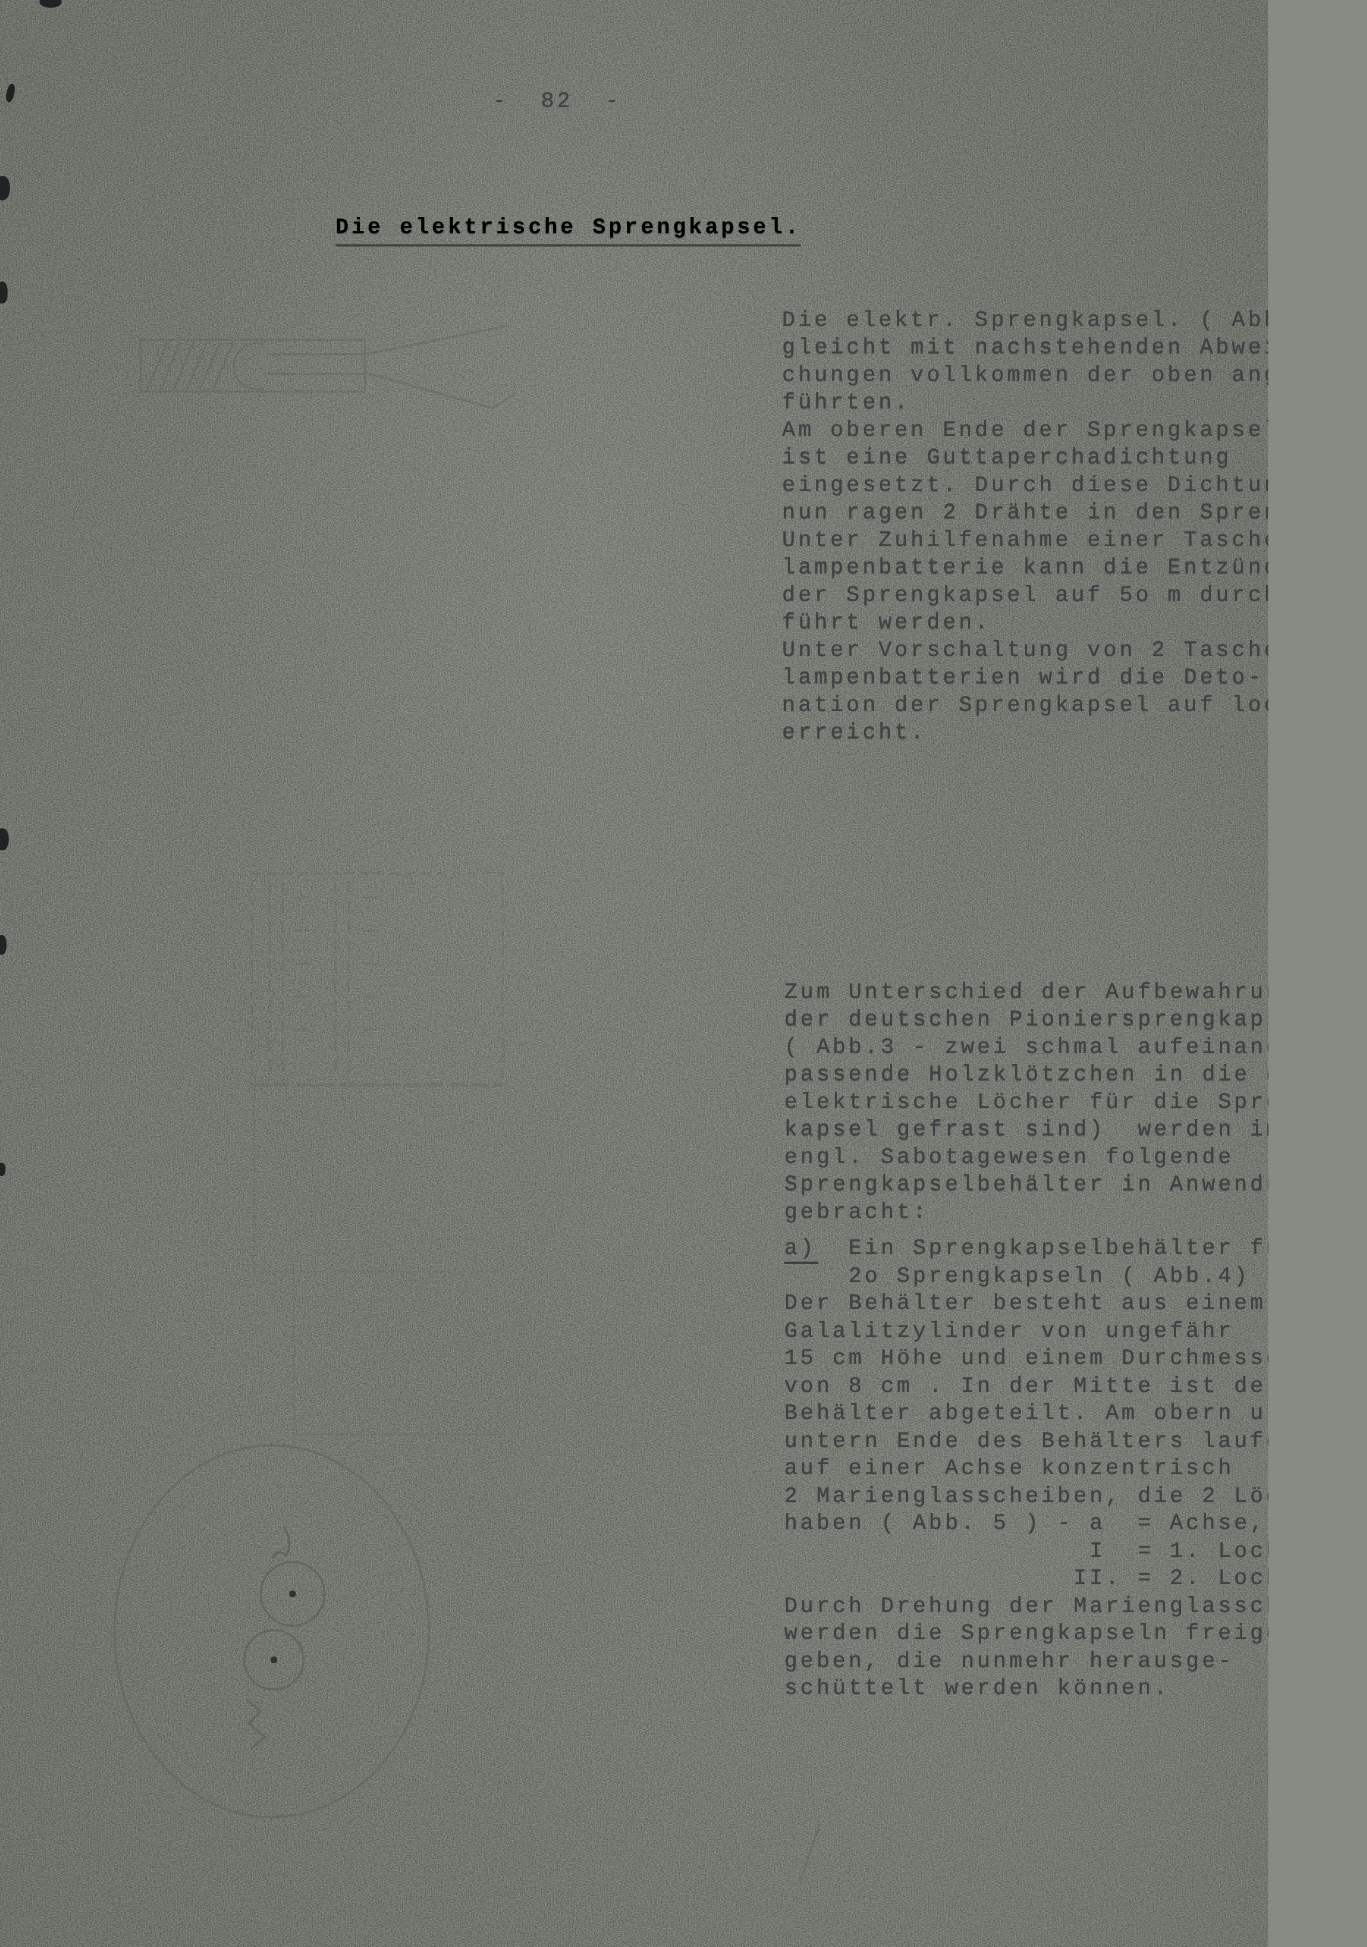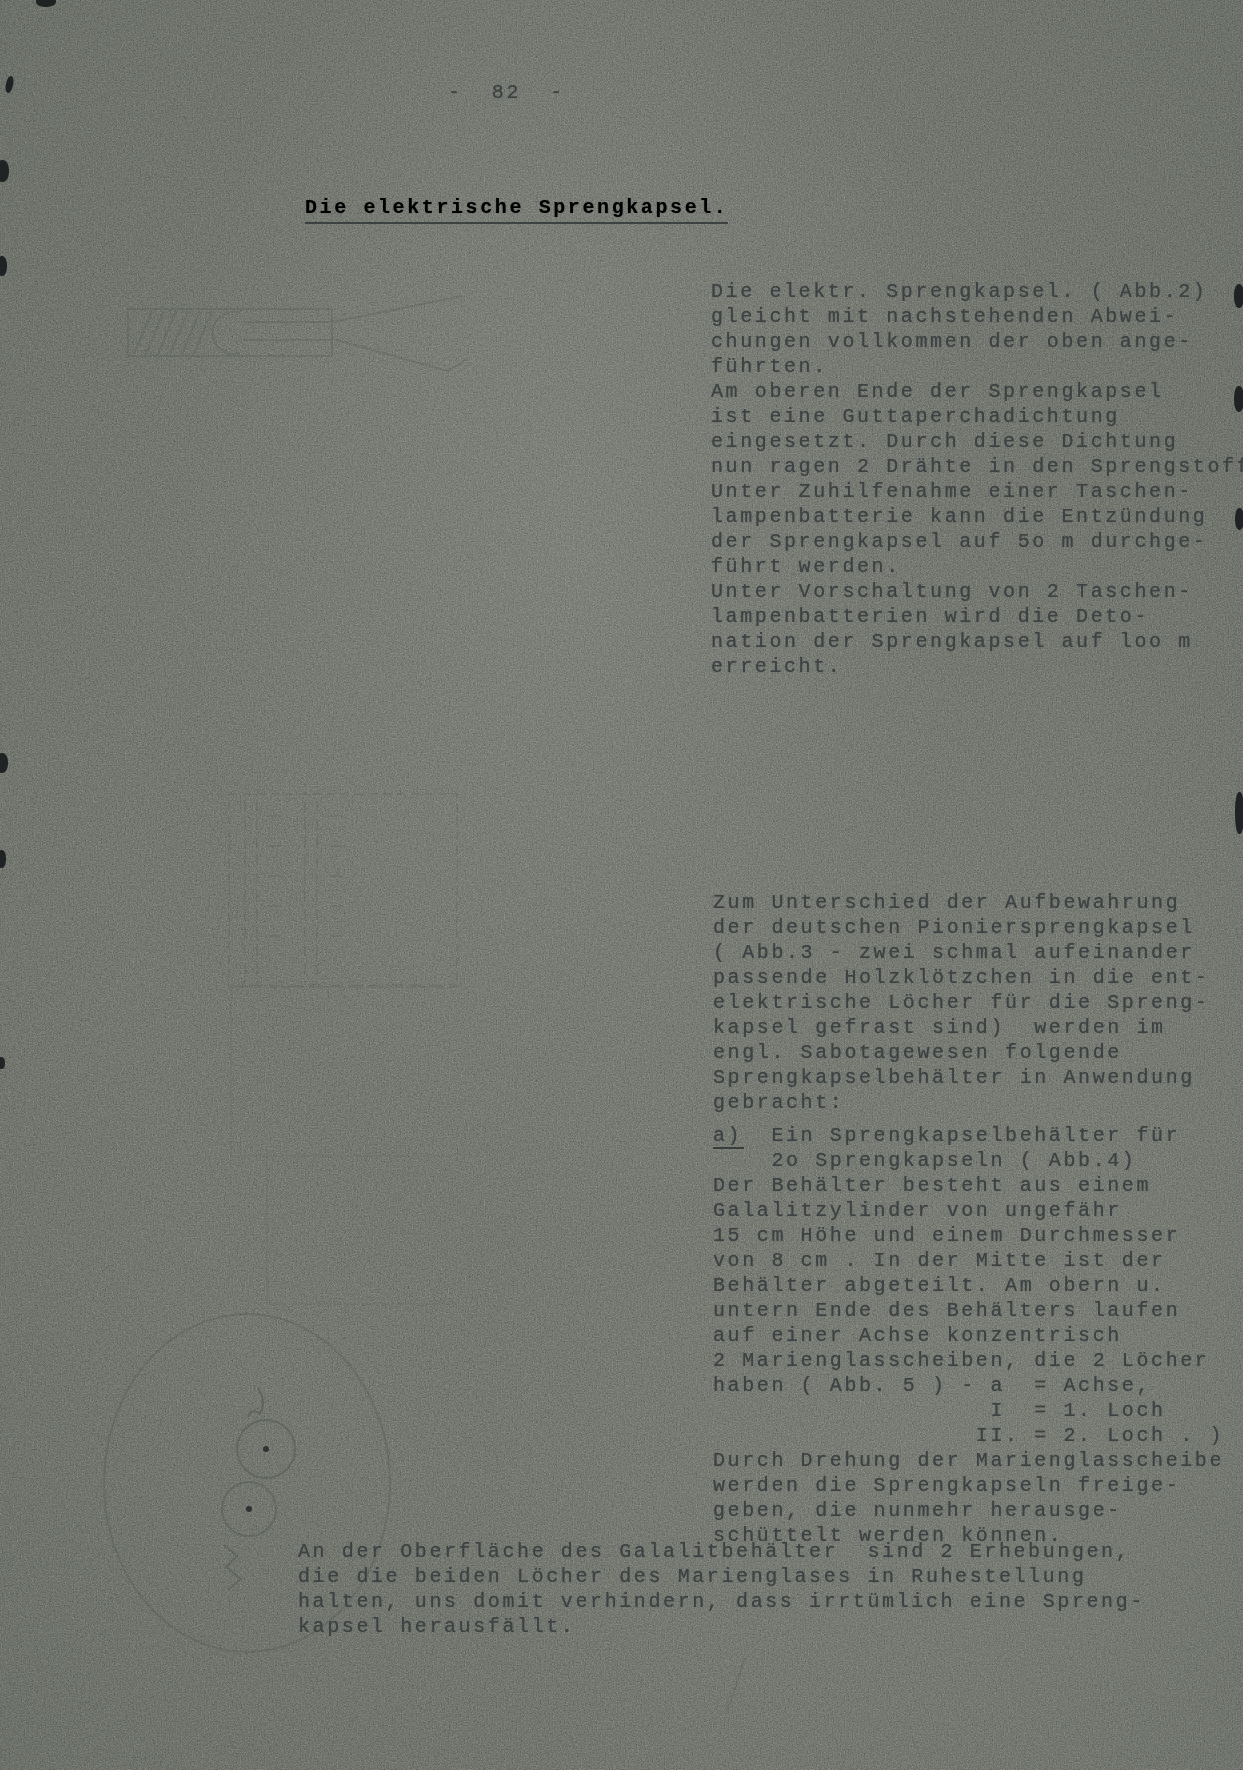--- a/index.html
+++ b/index.html
@@ -1,18 +1,18 @@
 <!DOCTYPE html>
 <html><head>
 <meta charset="utf-8">
 <style>
   html,body{margin:0;padding:0;background:#868c84;}
   .page{
     position:relative;
-    width:1243px;height:1770px;
+    width:1153px;height:1770px;
     background:#adb3a8;
     overflow:hidden;
     font-family:"Liberation Mono","DejaVu Sans Mono",monospace;
   }
   .shade{
     position:absolute;inset:0;pointer-events:none;
     background:
       radial-gradient(ellipse at 46% 30%, rgba(252,253,249,0.07) 0%, rgba(0,0,0,0) 42%),
       radial-gradient(ellipse at 85% 80%, rgba(240,244,238,0.05) 0%, rgba(0,0,0,0) 40%),
       radial-gradient(ellipse at 50% 50%, rgba(0,0,0,0) 55%, rgba(34,44,36,0.09) 100%);
@@ -156,24 +156,20 @@
 2 Marienglasscheiben, die 2 Löcher
 haben ( Abb. 5 ) - a  = Achse,
                    I  = 1. Loch
                   II. = 2. Loch . )
 Durch Drehung der Marienglasscheibe
 werden die Sprengkapseln freige-
 geben, die nunmehr herausge-
 schüttelt werden können.</div>
   <div class="a-underline" style="left:713px;top:1147px;width:31px;"></div>
 
-  <div class="txt" style="left:298px;top:1539px;">An der Oberfläche des Galalitbehälter  sind 2 Erhebungen,
-die die beiden Löcher des Marienglases in Ruhestellung
-halten, uns domit verhindern, dass irrtümlich eine Spreng-
-kapsel herausfällt.</div>
 
   <div class="ink-mark" style="left:36px;top:-4px;width:20px;height:11px;"></div>
   <div class="ink-mark" style="left:6px;top:76px;width:7px;height:17px;transform:rotate(12deg);"></div>
   <div class="ink-mark" style="left:-4px;top:160px;width:13px;height:22px;"></div>
   <div class="ink-mark" style="left:-3px;top:256px;width:10px;height:20px;"></div>
   <div class="ink-mark" style="left:-4px;top:753px;width:12px;height:20px;"></div>
   <div class="ink-mark" style="left:-3px;top:850px;width:9px;height:18px;"></div>
   <div class="ink-mark" style="left:-2px;top:1057px;width:7px;height:12px;"></div>
   <div class="ink-mark" style="left:1234px;top:284px;width:10px;height:24px;"></div>
   <div class="ink-mark" style="left:1234px;top:386px;width:10px;height:26px;"></div>

